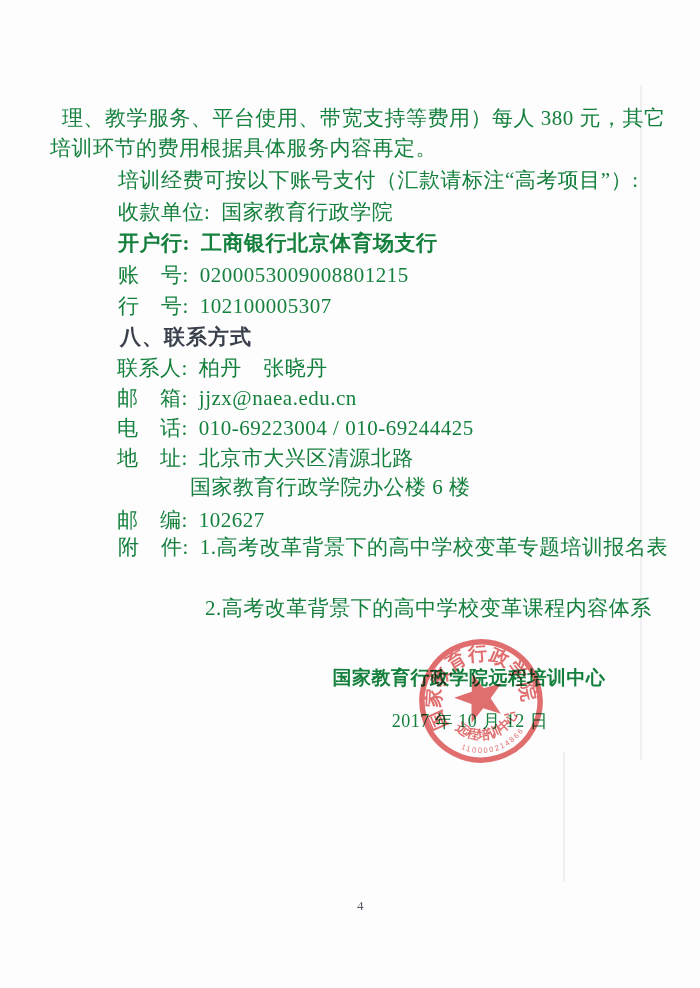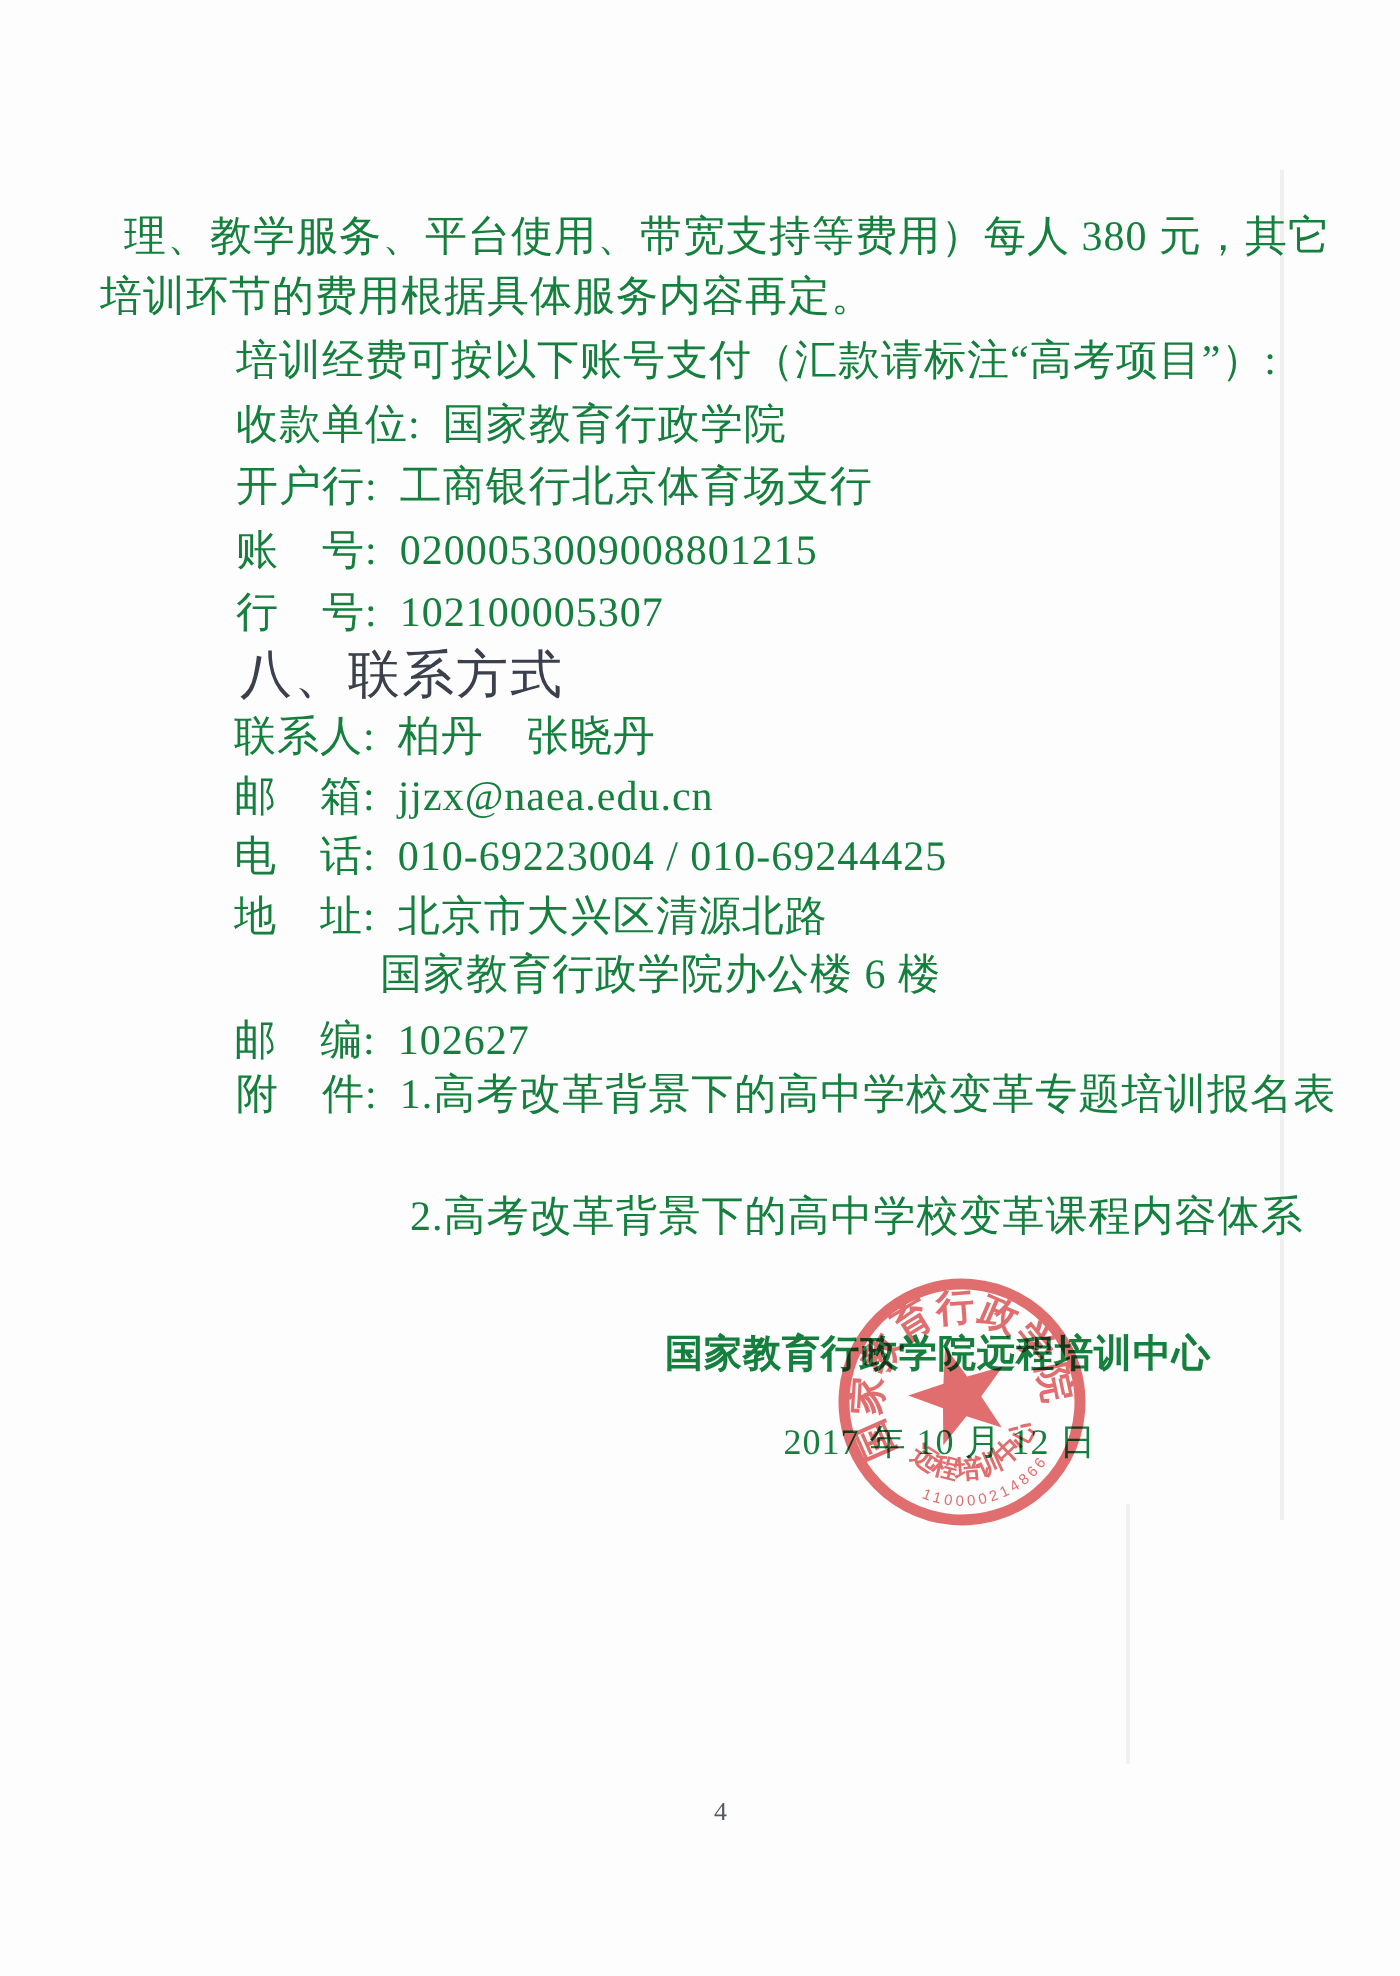--- a/index.html
+++ b/index.html
@@ -18,22 +18,22 @@
     white-space: nowrap;
     font-size: 21px;
     line-height: 30px;
     letter-spacing: 0.5px;
     color: #15803d;
   }
   .lbl { }
   .val { margin-left: 11px; }
   .heading {
     font-family: "Liberation Sans", "DejaVu Sans", sans-serif;
-    font-weight: 400;
-    font-size: 26px;
+    font-weight: 700;
+    font-size: 21px;
     color: #3a404c;
     letter-spacing: 1px;
   }
   .signature {
     width: 274px;
     text-align: center;
     font-size: 19px;
     letter-spacing: 0.5px;
   }
   .dateline {
@@ -71,21 +71,21 @@
   <div class="streak" style="left:563px; top:752px; height:130px;"></div>
 
   <div class="line" style="top:103px; left:62px;">理、教学服务、平台使用、带宽支持等费用）每人 380 元，其它</div>
   <div class="line" style="top:133px; left:50px;">培训环节的费用根据具体服务内容再定。</div>
 
   <div class="line" style="top:165px; left:118px;">培训经费可按以下账号支付（汇款请标注“高考项目”）:</div>
 
   <div class="line" style="top:197px; left:118px;">
     <span class="lbl">收款单位:</span><span class="val">国家教育行政学院</span>
   </div>
-  <div class="line" style="top:228px; left:118px;">
+  <div class="line" style="top:228px; left:118px;font-weight:bold;">
     <span class="lbl">开户行:</span><span class="val">工商银行北京体育场支行</span>
   </div>
   <div class="line" style="top:260px; left:118px;">
     <span class="lbl">账　号:</span><span class="val">0200053009008801215</span>
   </div>
   <div class="line" style="top:291px; left:118px;">
     <span class="lbl">行　号:</span><span class="val">102100005307</span>
   </div>
 
   <div class="line heading" style="top:322px; left:120px;">八、联系方式</div>

